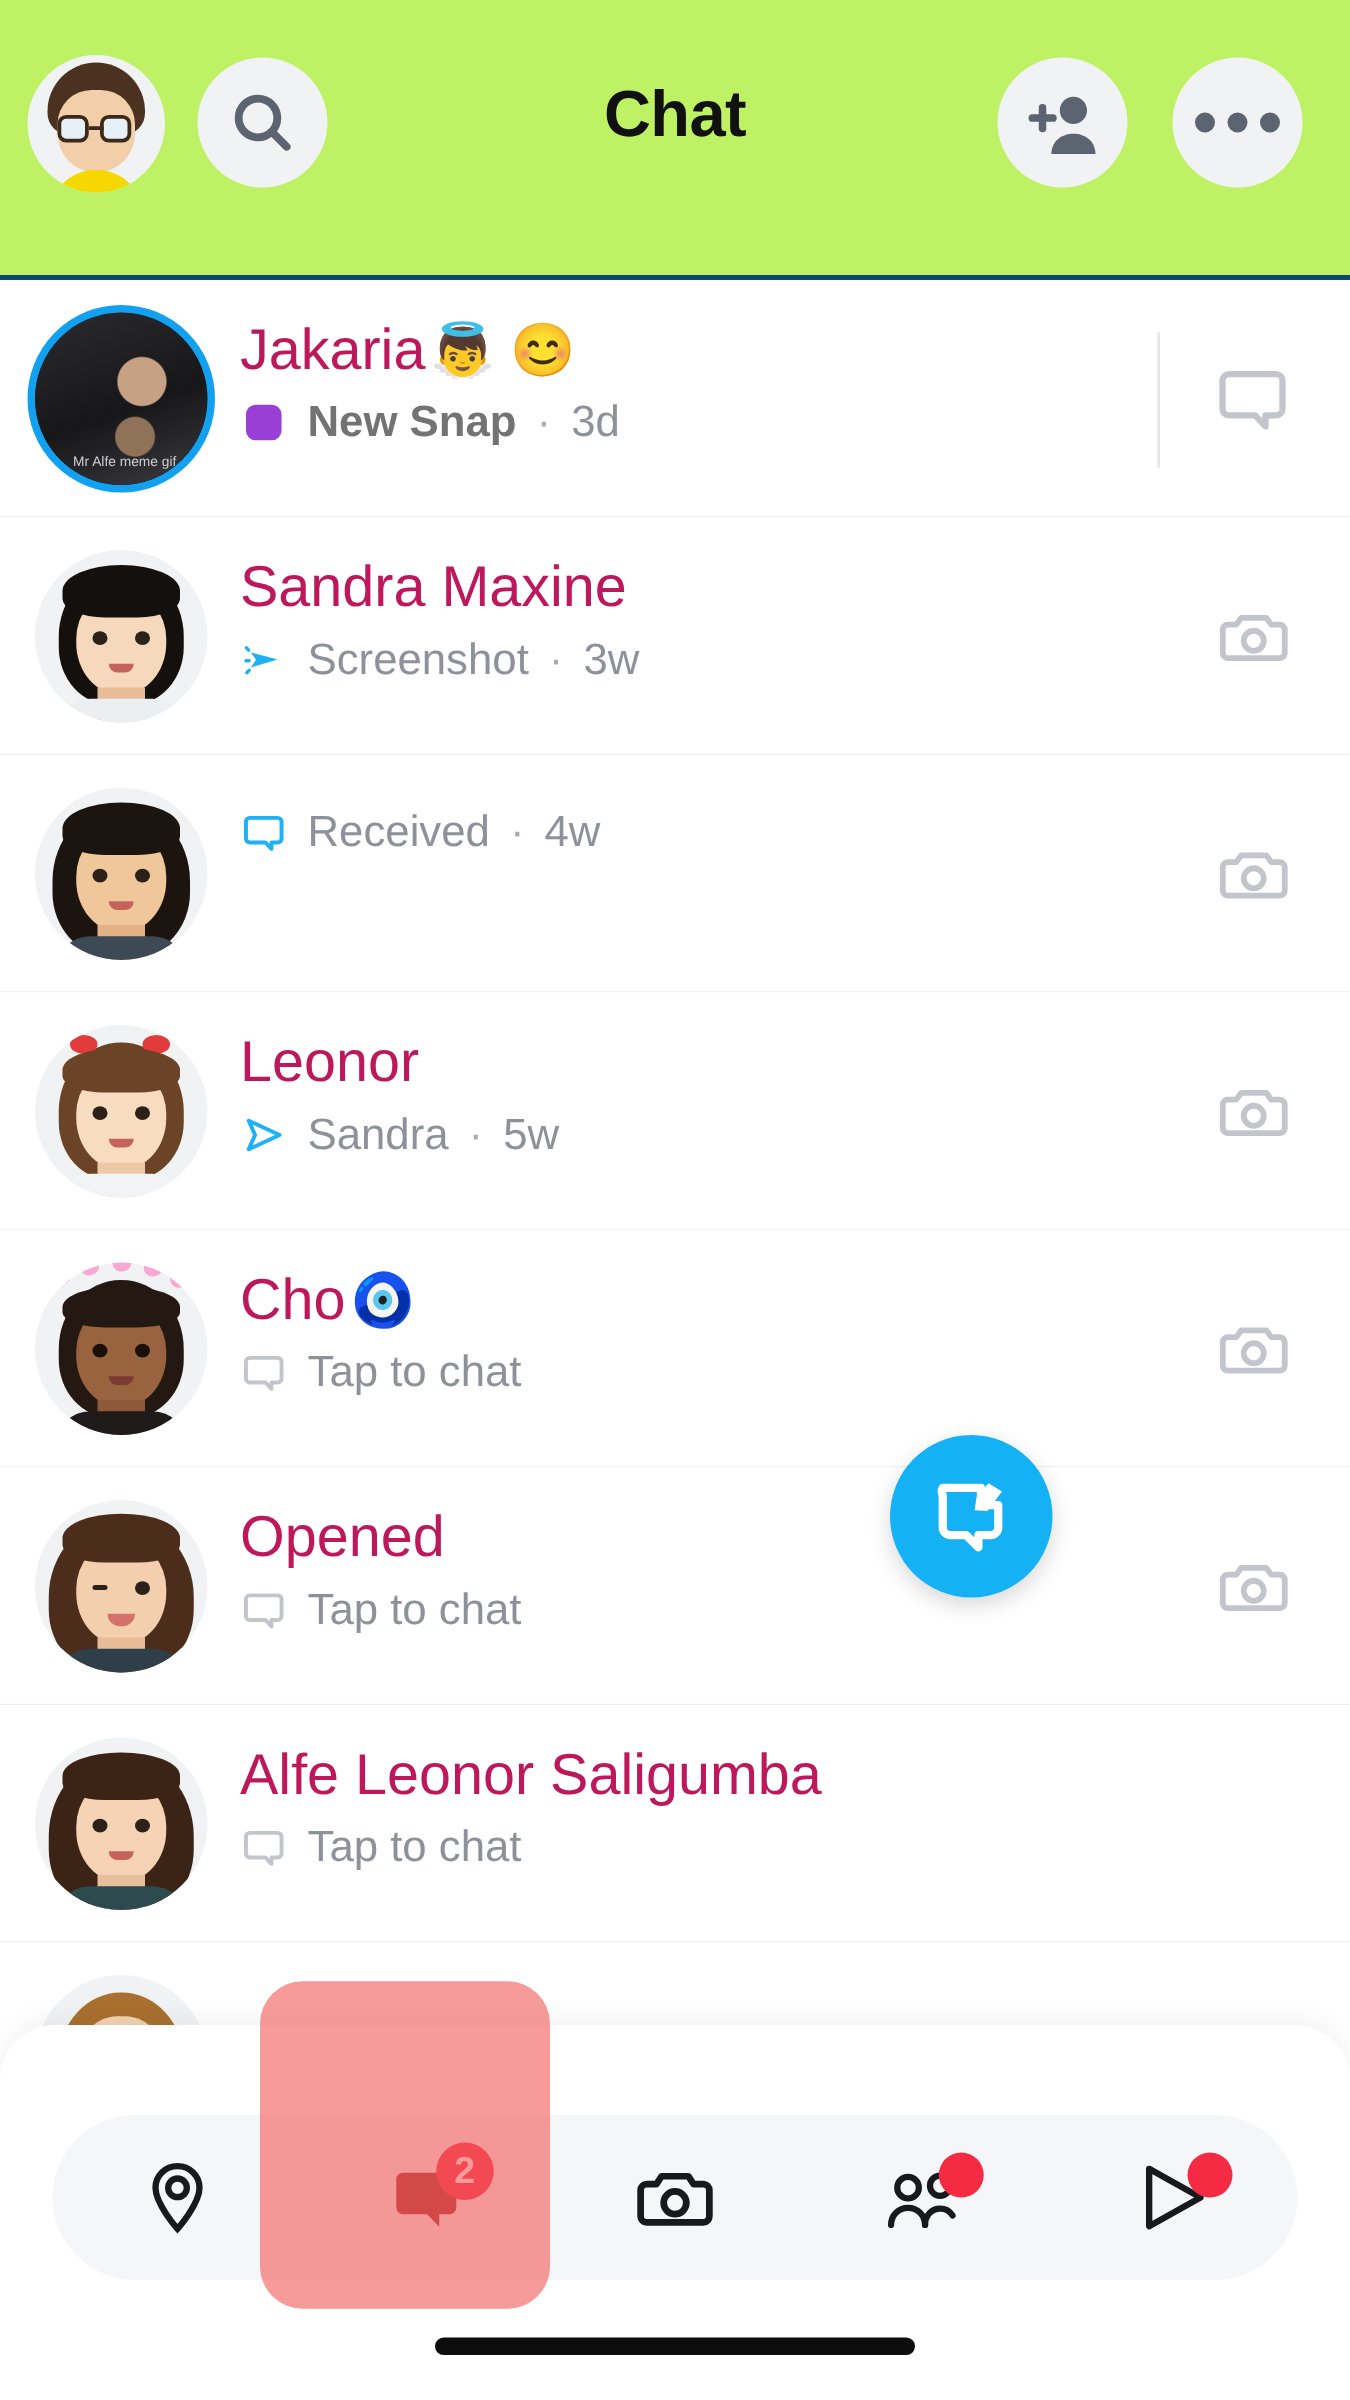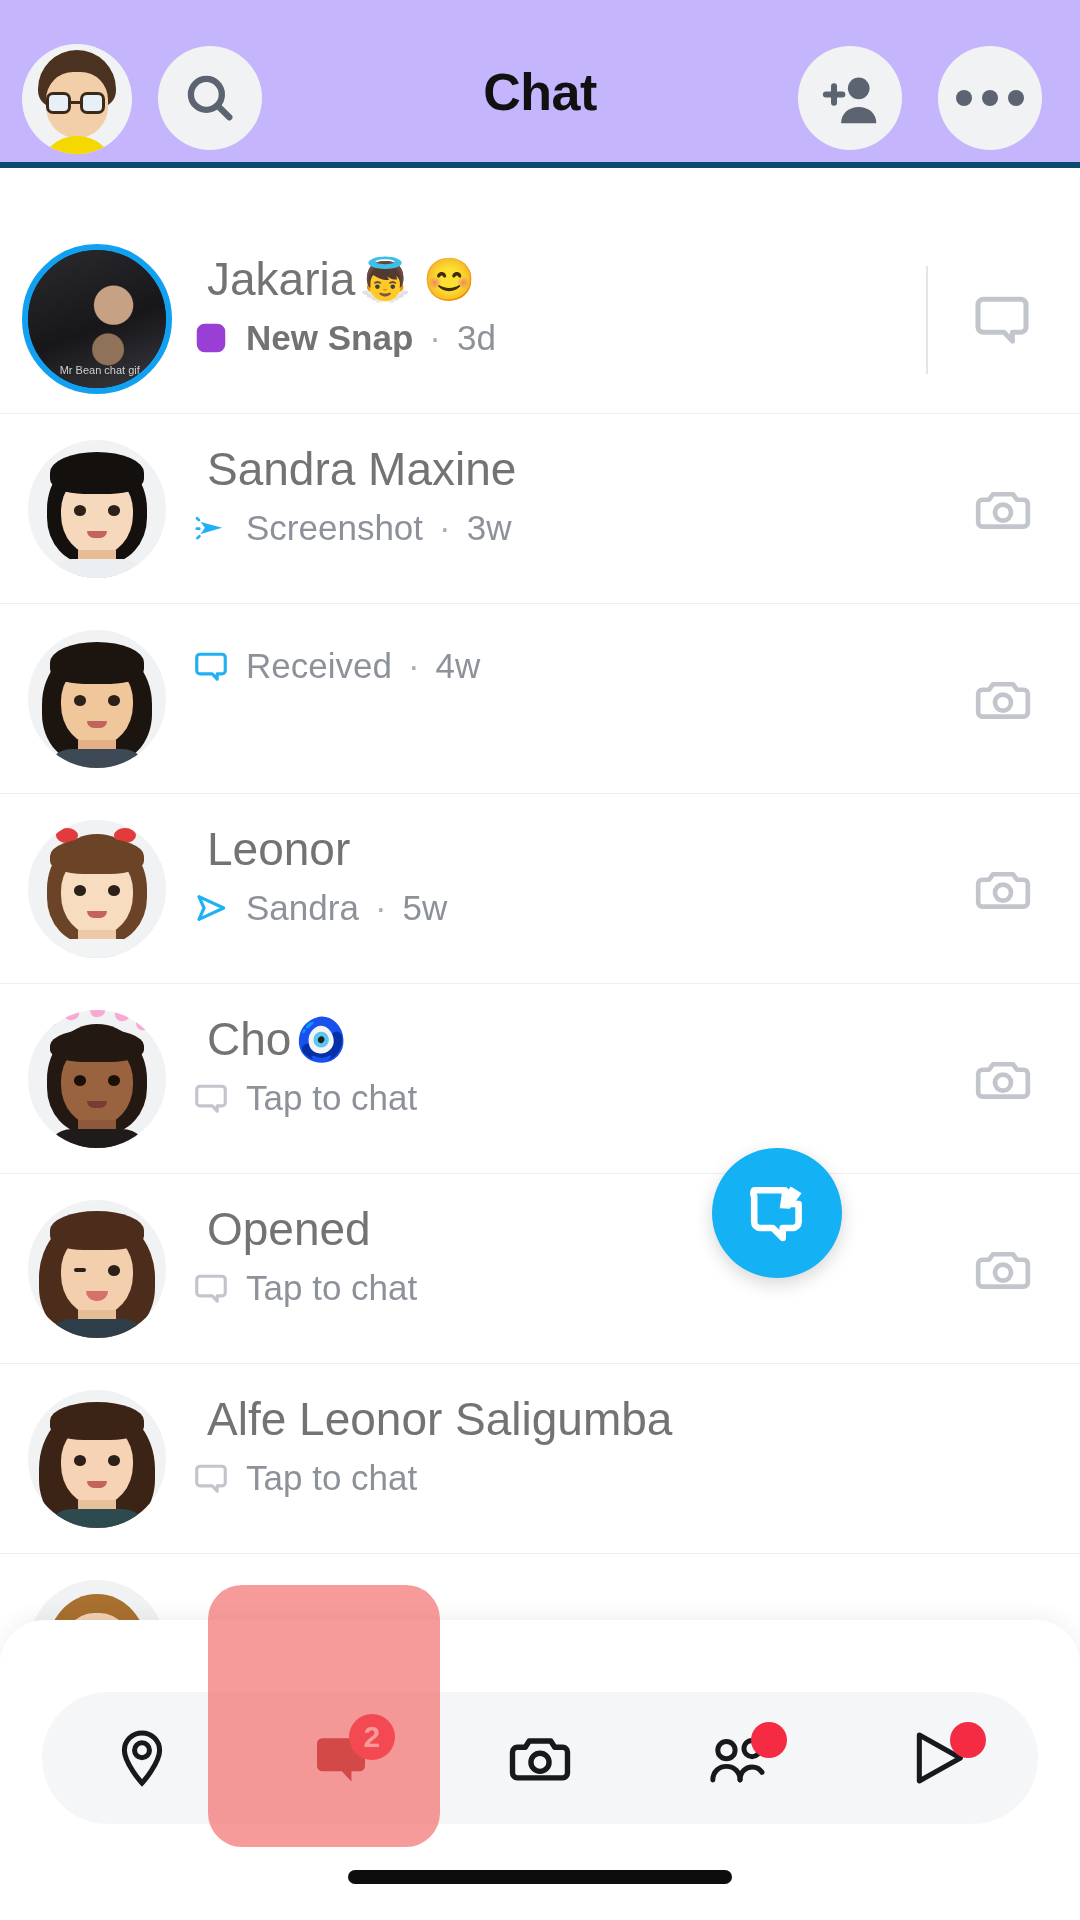--- a/index.html
+++ b/index.html
@@ -6,22 +6,22 @@
   html, body {
     width: 1080px; height: 1920px;
     background: #ffffff;
     font-family: "Liberation Sans", sans-serif;
     overflow: hidden;
   }
   #app { position: relative; width: 1080px; height: 1920px; background: #fff; }
 
   
   .header {
-    position: absolute; top: 0; left: 0; width: 1080px; height: 168px;
-    background: #c4b5fd; border-bottom: 6px solid #0c4a6e;
+    position: absolute; top: 0; left: 0; width: 1080px; height: 224px;
+    background: #bef264; border-bottom: 4px solid #0c4a6e;
   }
   .hdr-profile {
     position: absolute; left: 22px; top: 44px;
     width: 110px; height: 110px; border-radius: 50%;
     background: #f1f2f4; overflow: hidden;
   }
   .bm-profile-hair {
     position: absolute; left: 16px; top: 6px; width: 78px; height: 58px;
     background: #4a3120; border-radius: 40px 40px 18px 18px;
   }
@@ -99,22 +99,22 @@
   .bm .eye.l { left: 33%; }
   .bm .eye.r { left: 58%; }
   .bm .mouth { position: absolute; left: 43%; top: 66%; width: 14%; height: 5%; border-radius: 0 0 12px 12px; background: #c4635c; }
   .bm .neck { position: absolute; left: 36%; top: 80%; width: 28%; height: 20%; background: #e8bd96; }
   .bm .shirt { position: absolute; left: 12%; top: 86%; width: 76%; height: 20%; border-radius: 28px 28px 0 0; }
   .bm .heart { position: absolute; width: 11%; height: 10%; background: #f9a8d4; border-radius: 50% 50% 46% 46%; transform: rotate(-12deg); }
   .bm .bow { position: absolute; width: 16%; height: 11%; background: #e23b3b; border-radius: 50%; }
 
   .rowtext { position: absolute; left: 192px; top: 30px; right: 190px; }
   .name {
-    font-size: 46px; color: #737373; line-height: 1.12;
-    white-space: nowrap; overflow: hidden; display: flex; align-items: center; gap: 4px; margin-left: 15px;
+    font-size: 46px; color: #be185d; line-height: 1.12;
+    white-space: nowrap; overflow: hidden; display: flex; align-items: center; gap: 4px;
   }
   .name .emo { font-size: 42px; line-height: 1; }
   .status { display: flex; align-items: center; gap: 16px; margin-top: 12px; }
   .status-text { font-size: 35px; color: #8d929a; white-space: nowrap; }
   .status-text.newsnap { color: #737373; font-weight: bold; }
   .status-sep { color: #a9aeb5; font-size: 35px; }
   .status-time { color: #8d929a; font-size: 35px; }
 
   .st-icon { width: 38px; height: 38px; flex: 0 0 38px; display: block; }
 
@@ -209,21 +209,21 @@
           <i></i>
         </span>
     </div>
   </div>
 
   <div class="list">
 
     <div class="row">
       <div class="avatar ringed">
         <div class="avatar-photo">
-          <div class="cap">Mr Bean chat gif</div>
+          <div class="cap">Mr Alfe meme gif</div>
         </div>
       </div>
       <div class="rowtext">
         <div class="name">
           <span>Jakaria</span>
           <span class="emo">👼 😊</span>
         </div>
         <div class="status">
           <svg class="st-icon" viewBox="0 0 24 24">
             <rect x="3" y="3" width="18" height="18" rx="5" fill="#9a3fd6"></rect>

